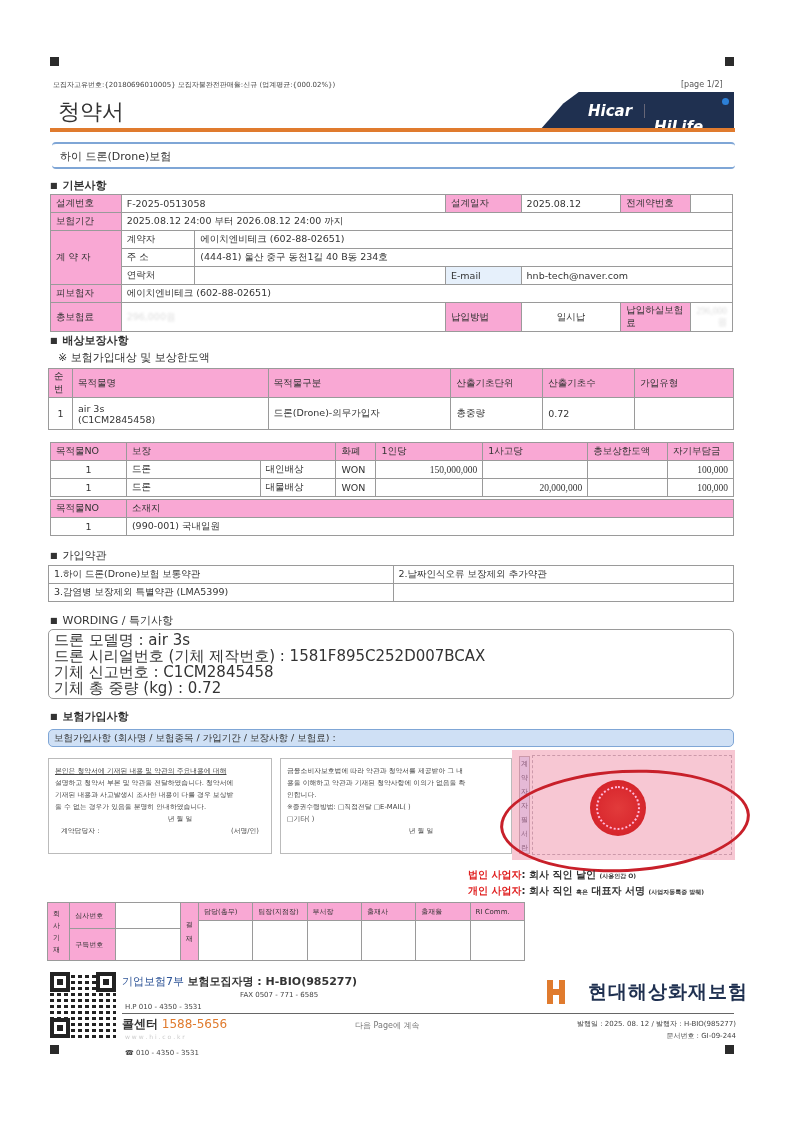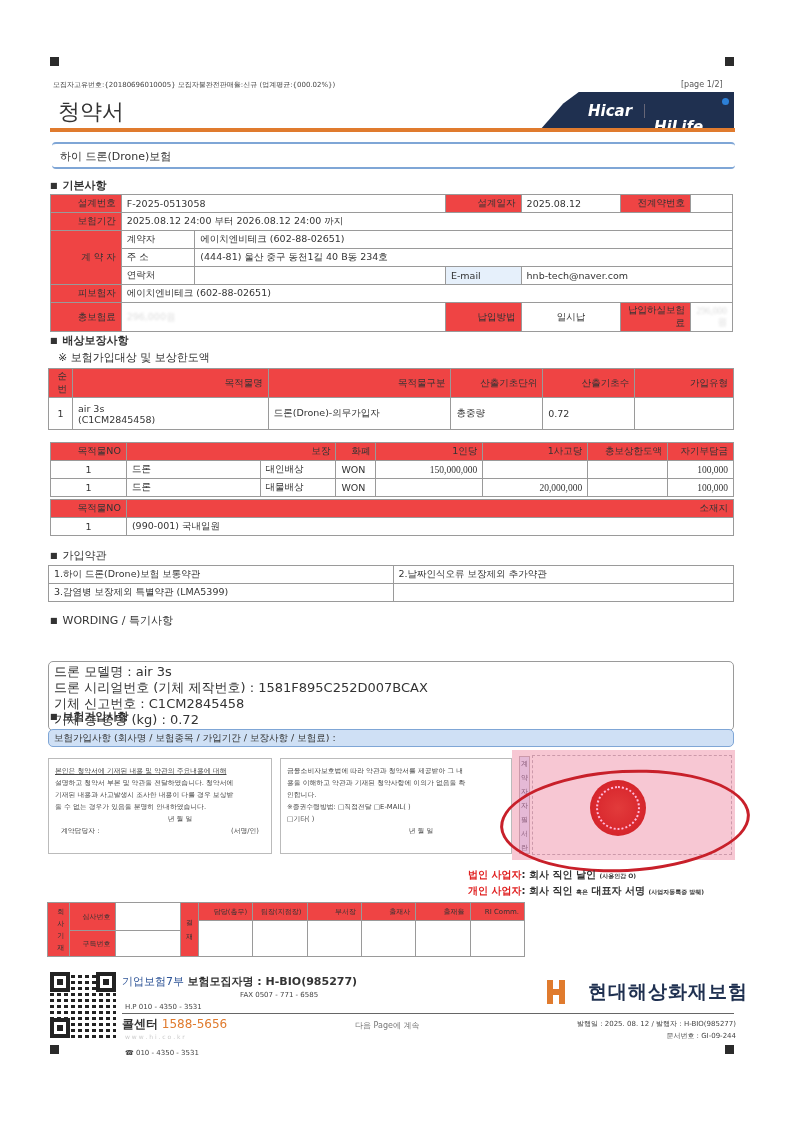--- a/index.html
+++ b/index.html
@@ -4,21 +4,21 @@
 <style>
   * { box-sizing: border-box; margin: 0; padding: 0; }
   body { width: 794px; height: 1123px; background: #ffffff; font-family: "DejaVu Sans", sans-serif; color: #333; position: relative; overflow: hidden; }
   .reg-mark { position: absolute; width: 9px; height: 9px; background: #2b2b2b; }
   .abs { position: absolute; }
   .tiny { font-size: 7px; color: #444; }
   .sec-head { position: absolute; font-size: 11px; font-weight: bold; color: #333; display: flex; align-items: center; gap: 5px; }
   .sec-head .bullet { font-size: 8px; color: #333; }
   table { border-collapse: collapse; position: absolute; font-size: 9.5px; }
   td, th { border: 1px solid #9a9a9a; padding: 1px 5px; height: 18px; font-weight: normal; color: #333; }
-  th, .hd { background: #ef4444; text-align: right; }
+  th, .hd { background: #f9a8d4; text-align: left; }
   .r { text-align: right; font-family: Liberation Serif, serif; }
   .c { text-align: center; }
   .blur { color: #ddd; filter: blur(1px); }
   .roundbox { position: absolute; border: 1px solid #9a9a9a; border-radius: 5px; }
 </style>
 </head>
 <body>
 
 <div class="reg-mark" style="left:50px;top:57px;"></div>
 <div class="reg-mark" style="left:725px;top:57px;"></div>
@@ -217,21 +217,21 @@
     <td>3.감염병 보장제외 특별약관 (LMA5399)</td>
     <td></td>
   </tr>
 </tbody>
   </table>
 
 <div class="sec-head" style="left:50px;top:613px;">
     <span class="bullet">■</span>
     <span style="font-weight:normal;">WORDING / 특기사항</span>
   </div>
-<div class="roundbox" style="left:48px;top:629px;width:686px;height:70px;padding:2px 5px;font-size:13px;line-height:16px;margin-top:32px;">
+<div class="roundbox" style="left:48px;top:629px;width:686px;height:70px;padding:2px 5px;font-size:15px;line-height:16px;">
   <div>드론 모델명 : air 3s</div>
   <div>드론 시리얼번호 (기체 제작번호) : 1581F895C252D007BCAX</div>
   <div>기체 신고번호 : C1CM2845458</div>
   <div>기체 총 중량 (kg) : 0.72</div>
 </div>
 
 <div class="sec-head" style="left:50px;top:709px;">
     <span class="bullet">■</span>
     <span>보험가입사항</span>
   </div>
@@ -316,21 +316,21 @@
   </tr>
   <tr>
     <td rowspan="2" style="height:36px;"></td>
     <td rowspan="2"></td>
     <td rowspan="2"></td>
     <td rowspan="2"></td>
     <td rowspan="2"></td>
     <td rowspan="2"></td>
   </tr>
   <tr>
-    <td class="hd" style="height:26px;">구득번호</td>
+    <td class="hd" style="height:32px;">구득번호</td>
     <td></td>
   </tr>
 </tbody>
   </table>
 
 <div class="abs" style="left:50px;top:972px;width:66px;height:66px;background:
   repeating-linear-gradient(90deg,#222 0 4px,#fff 4px 7px),repeating-linear-gradient(0deg,#222 0 3px,#fff 3px 6px);background-blend-mode:lighten;">
   <div style="position:absolute;left:0;top:0;width:20px;height:20px;border:4px solid #222;background:#fff;">
       <div style="margin:3px;width:6px;height:6px;background:#222;"></div>
     </div>

